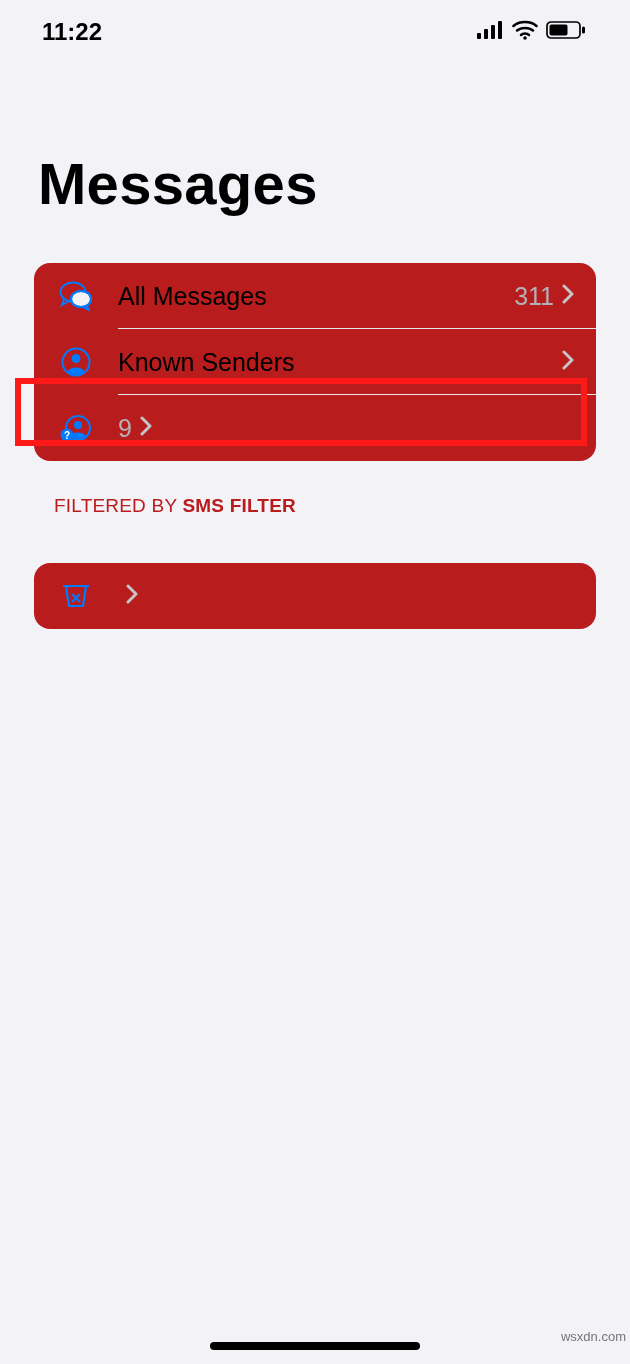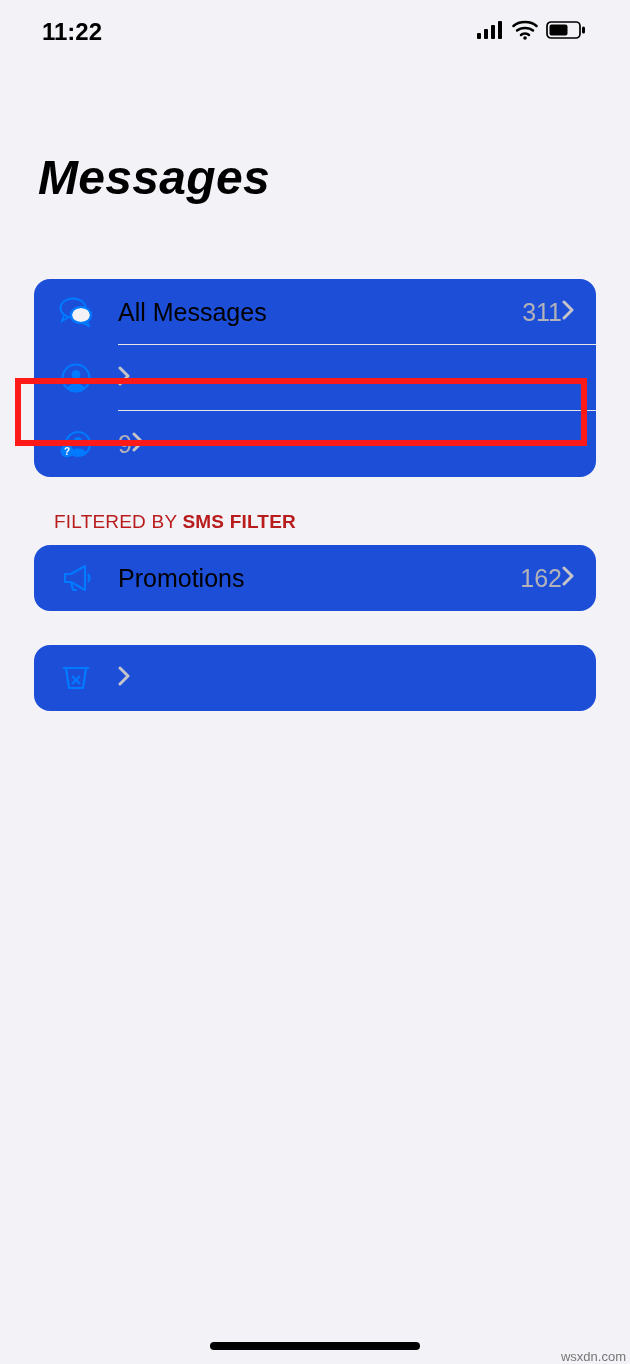--- a/index.html
+++ b/index.html
@@ -14,28 +14,27 @@
     .status-bar {
       display: flex;
       align-items: center;
       justify-content: space-between;
       padding: 18px 44px 10px 42px;
       height: 56px;
     }
     .status-time { font-size: 24px; font-weight: 600; }
     .status-icons { display: flex; align-items: center; gap: 8px; }
     .page-title {
-      font-size: 48px;
+      font-size: 58px;
       font-weight: 700;
-      margin: 94px 0 74px 38px;
+      margin: 94px 0 46px 38px;
       letter-spacing: 0.3px;
-      font-style: italic;
     }
     .list-group {
-      background: #1d4ed8;
+      background: #b91c1c;
       margin: 0 34px 34px;
       border-radius: 16px;
       overflow: hidden;
     }
     .list-item {
       display: flex;
       align-items: center;
       height: 66px;
       padding: 0 20px 0 22px;
       position: relative;
@@ -54,21 +53,21 @@
       margin-right: 22px;
     }
     .item-label {
       font-size: 25px;
       flex: 1;
       color: #000;
     }
     .item-count {
       font-size: 25px;
       color: #b2b2b8;
-      margin-right: 0;
+      margin-right: 8px;
     }
     .chevron { width: 14px; }
     .section-header {
       font-size: 19px;
       color: #b91c1c;
       margin: 0 0 12px 54px;
       letter-spacing: 0.2px;
     }
     .section-header b { font-weight: 600; }
     .highlight-box {
@@ -82,21 +81,21 @@
       bottom: 14px;
       left: 50%;
       transform: translateX(-50%);
       width: 210px;
       height: 8px;
       border-radius: 5px;
       background: #000;
     }
     .watermark {
       position: absolute;
-      bottom: 0; right: 4px;
+      bottom: 20px; right: 4px;
       font-size: 13px;
       color: #777;
     }
   </style>
 </head>
 <body>
 
 <div class="status-bar">
   <div class="status-time">11:22</div>
   <div class="status-icons">
@@ -154,20 +153,21 @@
   </div>
 
   <div class="list-item">
     <span class="icon-slot">
       <svg width="30" height="30" viewBox="0 0 30 30">
           <circle cx="15" cy="15" r="13.5" fill="none" stroke="#007aff" stroke-width="2"></circle>
           <circle cx="15" cy="11.5" r="4.5" fill="#007aff"></circle>
           <path d="M6.5 25 C8 19 22 19 23.5 25 Q15 30 6.5 25 Z" fill="#007aff"></path>
         </svg>
     </span>
+    <span class="item-label">Known Senders</span>
     <span class="item-count"></span>
     <span class="chevron"><svg width="12" height="20" viewBox="0 0 12 20">
           <path d="M2 2 L10 10 L2 18" fill="none" stroke="#c5c5c9" stroke-width="3" stroke-linecap="round" stroke-linejoin="round"></path>
         </svg></span>
     <div class="divider"></div>
   </div>
 
   <div class="list-item">
     <span class="icon-slot">
       <svg width="32" height="30" viewBox="0 0 32 30">
@@ -186,36 +186,20 @@
         </svg></span>
   </div>
 </div>
 
 <div class="section-header">
   <span>FILTERED BY </span><b>SMS FILTER</b>
 </div>
 
 <div class="list-group">
 
-  <div class="list-item">
-    <span class="icon-slot">
-      <svg width="30" height="28" viewBox="0 0 30 28">
-          <g fill="none" stroke="#007aff" stroke-width="2.2" stroke-linejoin="round">
-            <path d="M4 10 L4 18 L10 18 L24 26 L24 2 L10 10 Z"></path>
-            <path d="M10 18 L12 26 L16 26"></path>
-            <path d="M27 10 Q30 14 27 18"></path>
-          </g>
-        </svg>
-    </span>
-    <span class="item-label">Promotions</span>
-    <span class="item-count">162</span>
-    <span class="chevron"><svg width="12" height="20" viewBox="0 0 12 20">
-          <path d="M2 2 L10 10 L2 18" fill="none" stroke="#c5c5c9" stroke-width="3" stroke-linecap="round" stroke-linejoin="round"></path>
-        </svg></span>
-  </div>
 </div>
 
 <div class="list-group">
   <div class="list-item">
     <span class="icon-slot">
       <svg width="30" height="26" viewBox="0 0 30 26">
           <g fill="none" stroke="#007aff" stroke-width="2.2" stroke-linejoin="round">
             <path d="M2 3 L28 3"></path>
             <path d="M5 3 L8 23 L22 23 L25 3"></path>
             <path d="M11 11 L19 19 M19 11 L11 19"></path>

